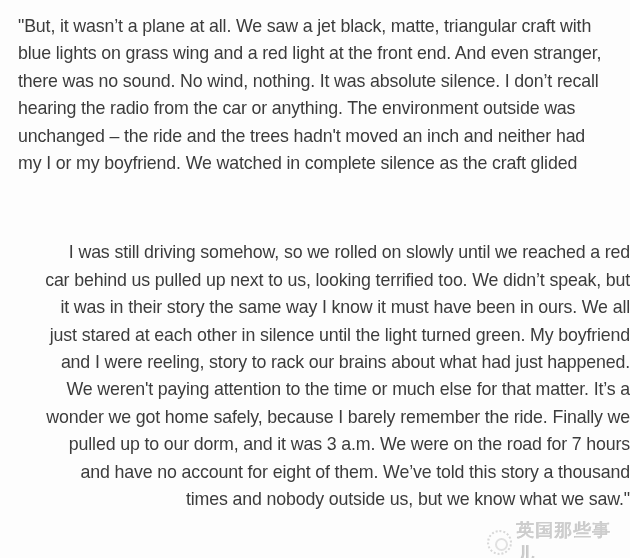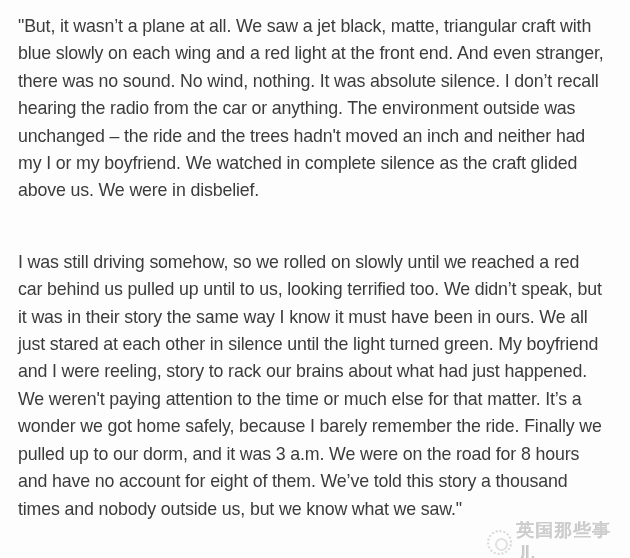--- a/index.html
+++ b/index.html
@@ -14,21 +14,22 @@
     overflow: hidden;
     position: relative;
   }
   .article {
     padding: 13px 0 0 18px;
   }
   .paragraph {
     margin: 0;
   }
   .paragraph-2 {
-    margin-top: 44px;
+    margin-top: 62px;
+    text-align: right;
   }
   .text-line {
     font-size: 17.8px;
     line-height: 27.4px;
     letter-spacing: -0.15px;
     color: #3c3c3c;
     white-space: nowrap;
   }
   .watermark {
     position: absolute;
@@ -66,37 +67,36 @@
     text-shadow: 0.5px 0.5px 0 #ffffff, -0.5px -0.5px 0 #bdbdbd;
   }
 </style>
 </head>
 <body>
 
 <div class="article">
 
   <div class="paragraph paragraph-1">
     <div class="text-line">"But, it wasn’t a plane at all. We saw a jet black, matte, triangular craft with</div>
-    <div class="text-line">blue slowly on each wing and a red light at the front end. And even stranger,</div>
+    <div class="text-line">blue lights on grass wing and a red light at the front end. And even stranger,</div>
     <div class="text-line">there was no sound. No wind, nothing. It was absolute silence. I don’t recall</div>
     <div class="text-line">hearing the radio from the car or anything. The environment outside was</div>
     <div class="text-line">unchanged – the ride and the trees hadn't moved an inch and neither had</div>
     <div class="text-line">my I or my boyfriend. We watched in complete silence as the craft glided</div>
-    <div class="text-line">above us. We were in disbelief.</div>
   </div>
 
   <div class="paragraph paragraph-2">
     <div class="text-line">I was still driving somehow, so we rolled on slowly until we reached a red</div>
-    <div class="text-line">car behind us pulled up until to us, looking terrified too. We didn’t speak, but</div>
+    <div class="text-line">car behind us pulled up next to us, looking terrified too. We didn’t speak, but</div>
     <div class="text-line">it was in their story the same way I know it must have been in ours. We all</div>
     <div class="text-line">just stared at each other in silence until the light turned green. My boyfriend</div>
     <div class="text-line">and I were reeling, story to rack our brains about what had just happened.</div>
     <div class="text-line">We weren't paying attention to the time or much else for that matter. It’s a</div>
     <div class="text-line">wonder we got home safely, because I barely remember the ride. Finally we</div>
-    <div class="text-line">pulled up to our dorm, and it was 3 a.m. We were on the road for 8 hours</div>
+    <div class="text-line">pulled up to our dorm, and it was 3 a.m. We were on the road for 7 hours</div>
     <div class="text-line">and have no account for eight of them. We’ve told this story a thousand</div>
     <div class="text-line">times and nobody outside us, but we know what we saw."</div>
   </div>
 
 </div>
 
 <div class="watermark">
   <span class="wm-logo"></span>
   <span class="wm-label">英国那些事儿</span>
 </div>

